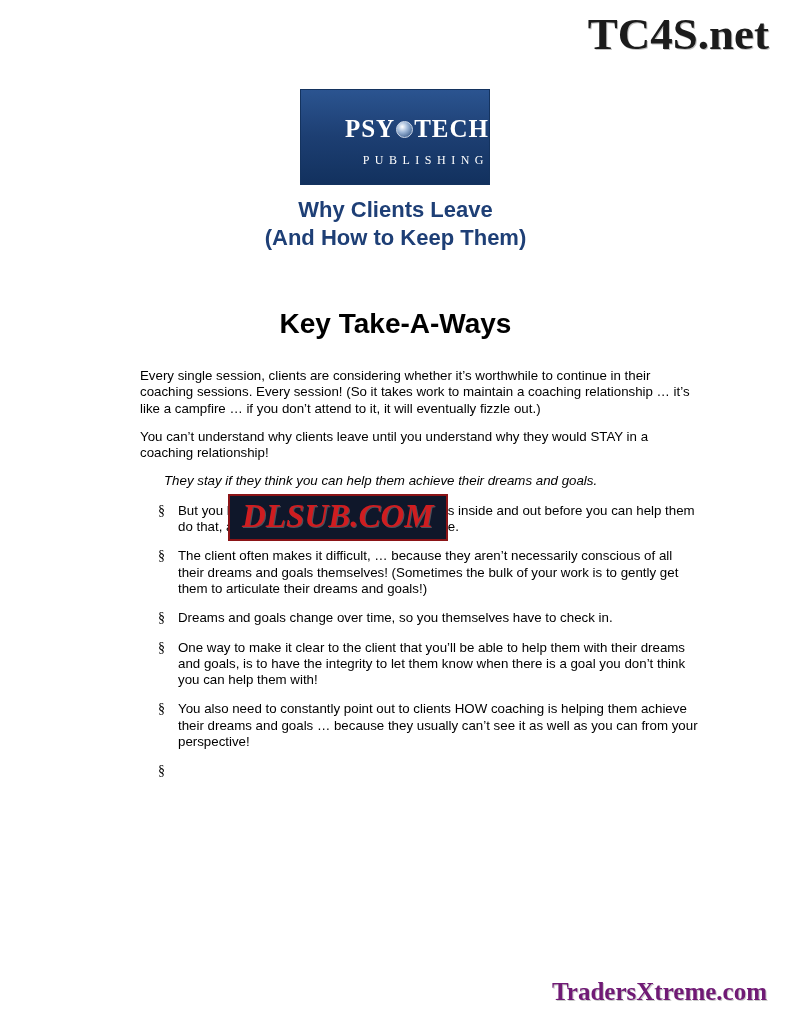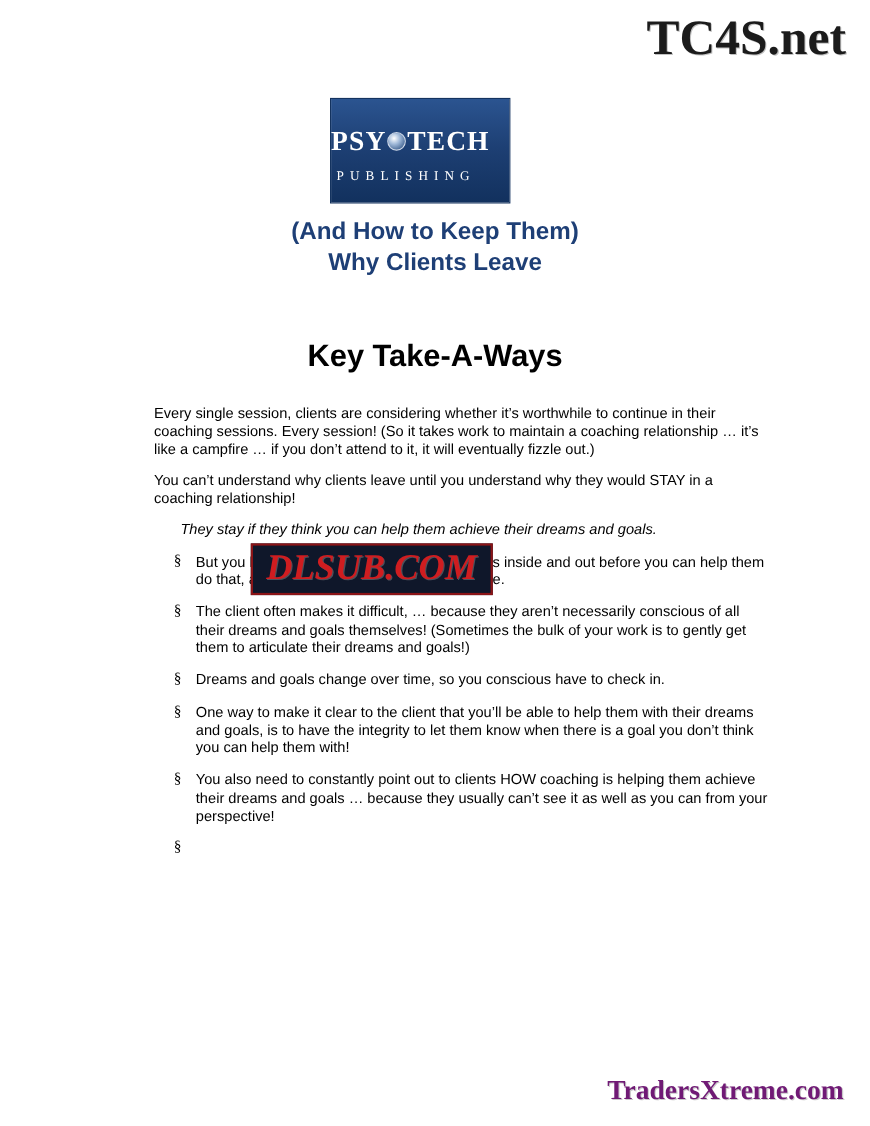--- a/index.html
+++ b/index.html
@@ -47,26 +47,26 @@
     font-size: 25px;
     color: #701a75;
     text-shadow: 1px 1px 0 rgba(150,150,150,0.5);
   }
 
   
   .logo {
     position: absolute;
     left: 300px;
     top: 89px;
-    width: 164px;
+    width: 190px;
     height: 96px;
     background: linear-gradient(180deg, #2b5490 0%, #1d3f73 48%, #12315e 100%);
     border: 1px solid #14335f;
     box-sizing: border-box;
-    text-align: left;
+    text-align: right;
   }
   .logo-main {
     margin-top: 26px;
     font-family: "Liberation Serif", serif;
     font-weight: bold;
     font-size: 25px;
     letter-spacing: 1px;
     color: #ffffff;
     line-height: 1;
     white-space: nowrap;
@@ -179,22 +179,22 @@
   <div class="wm-top">TC4S.net</div>
 
   <div class="logo">
     <div class="logo-main">
       <span>PSY</span><span class="logo-dot"></span><span>TECH</span>
     </div>
     <div class="logo-sub">PUBLISHING</div>
   </div>
 
   <div class="title-block">
+    <div class="title-line">Why Clients Leave</div>
     <div class="title-line">(And How to Keep Them)</div>
-    <div class="title-line">Why Clients Leave</div>
   </div>
 
   <div class="subtitle">Key Take-A-Ways</div>
 
   <div class="body">
     <p class="para">Every single session, clients are considering whether it’s worthwhile to continue in their coaching sessions.  Every session!  (So it takes work to maintain a coaching relationship … it’s like a campfire … if you don’t attend to it, it will eventually fizzle out.)</p>
     <p class="para">You can’t understand why clients leave until you understand why they would STAY in a coaching relationship!</p>
 
     <ul class="bullets">
       <li class="first">
@@ -204,21 +204,21 @@
       <li>
         <span class="marker">§</span>
         <span>But you have to KNOW their dreams and goals inside and out before you can help them do that, and convince them that this is the case.</span>
       </li>
       <li>
         <span class="marker">§</span>
         <span>The client often makes it difficult, … because they aren’t necessarily conscious of all their dreams and goals themselves!  (Sometimes the bulk of your work is to gently get them to articulate their dreams and goals!)</span>
       </li>
       <li>
         <span class="marker">§</span>
-        <span>Dreams and goals change over time, so you conscious have to check in.</span>
+        <span>Dreams and goals change over time, so you themselves have to check in.</span>
       </li>
       <li>
         <span class="marker">§</span>
         <span>One way to make it clear to the client that you’ll be able to help them with their dreams and goals, is to have the integrity to let them know when there is a goal you don’t think you can help them with!</span>
       </li>
       <li>
         <span class="marker">§</span>
         <span>You also need to constantly point out to clients HOW coaching is helping them achieve their dreams and goals … because they usually can’t see it as well as you can from your perspective!</span>
       </li>
       <li>

